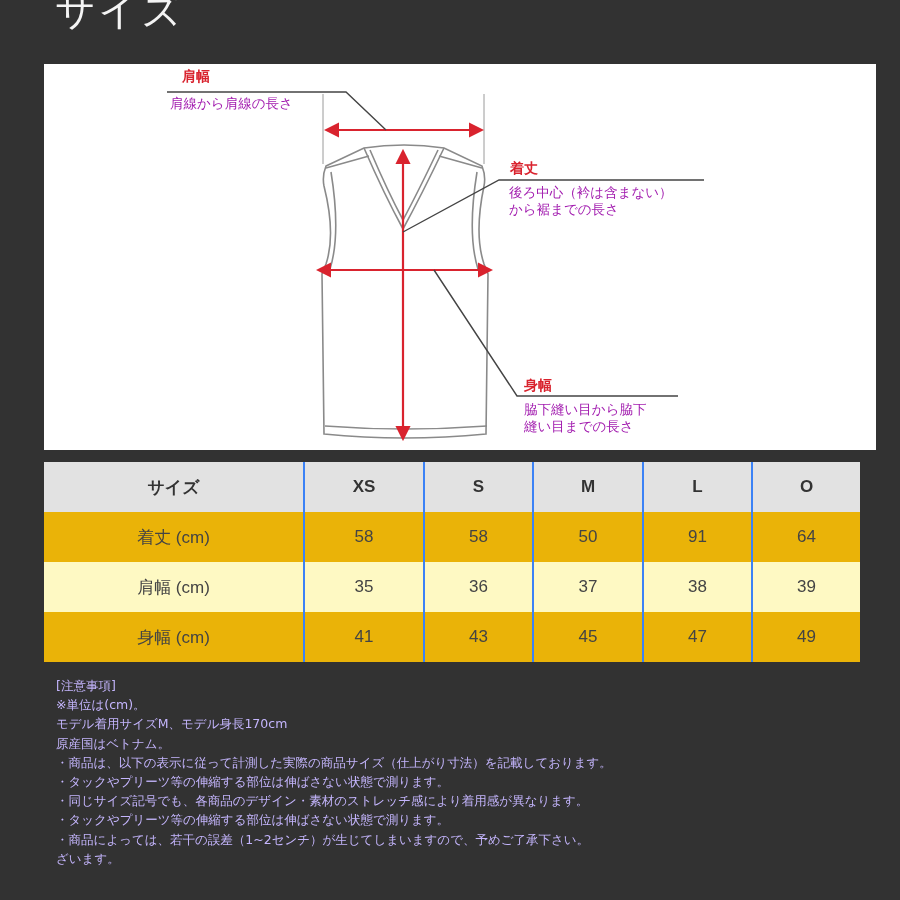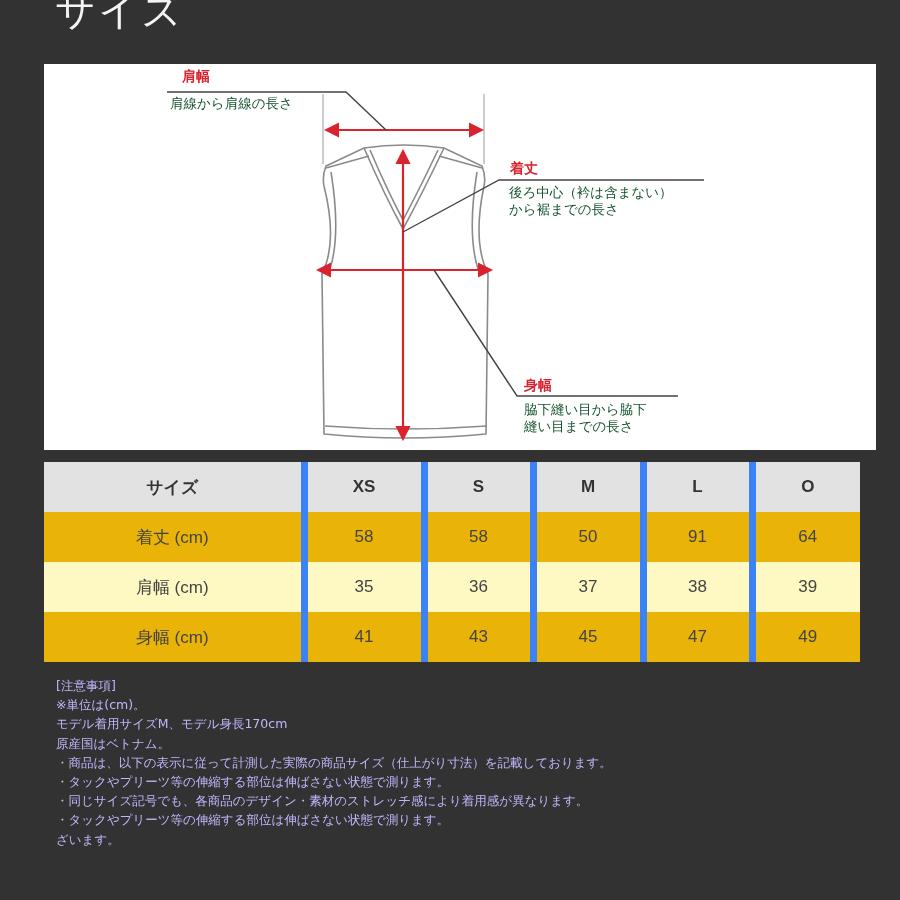--- a/index.html
+++ b/index.html
@@ -16,30 +16,30 @@
   }
   .diagram {
     position:absolute; left:44px; top:64px; width:832px; height:386px;
     background:#ffffff;
   }
   .diagram svg { position:absolute; left:0; top:0; }
   .label-red {
     position:absolute; color:#d9232e; font-weight:bold; font-size:14px;
   }
   .label-desc {
-    position:absolute; color:#14532d; font-size:13.5px; line-height:17px; white-space:nowrap;
+    position:absolute; color:#a21caf; font-size:13.5px; line-height:17px; white-space:nowrap;
   }
   .size-table {
     position:absolute; left:44px; top:462px; width:816px;
     border-collapse:collapse; table-layout:fixed;
     font-family:"Liberation Sans","DejaVu Sans",sans-serif;
   }
   .size-table td, .size-table th {
     height:50px; padding:0; text-align:center; font-size:17px; color:#444;
-    border-left:7px solid #3b82f6;
+    border-left:2px solid #3b82f6;
   }
   .size-table tr > *:first-child { border-left:none; }
   .size-table th { background:#e2e2e2; color:#333; font-weight:bold; font-size:17px; }
   .size-table tr.odd td { background:#eab308; }
   .size-table tr.even td { background:#fef9c3; }
   .notes {
     position:absolute; left:56px; top:676px; width:800px;
     color:#c4b5fd; font-size:12.5px; line-height:19.2px;
   }
   .notes div { white-space:nowrap; }
@@ -142,14 +142,15 @@
 
 <div class="notes">
   <div>[注意事項]</div>
   <div>※単位は(cm)。</div>
   <div>モデル着用サイズM、モデル身長170cm</div>
   <div>原産国はベトナム。</div>
   <div>・商品は、以下の表示に従って計測した実際の商品サイズ（仕上がり寸法）を記載しております。</div>
   <div>・タックやプリーツ等の伸縮する部位は伸ばさない状態で測ります。</div>
   <div>・同じサイズ記号でも、各商品のデザイン・素材のストレッチ感により着用感が異なります。</div>
   <div>・タックやプリーツ等の伸縮する部位は伸ばさない状態で測ります。</div>
+  <div>・商品によっては、若干の誤差（1~2センチ）が生じてしまいますので、予めご了承下さい。</div>
   <div>ざいます。</div>
 </div>
 
 </body></html>

